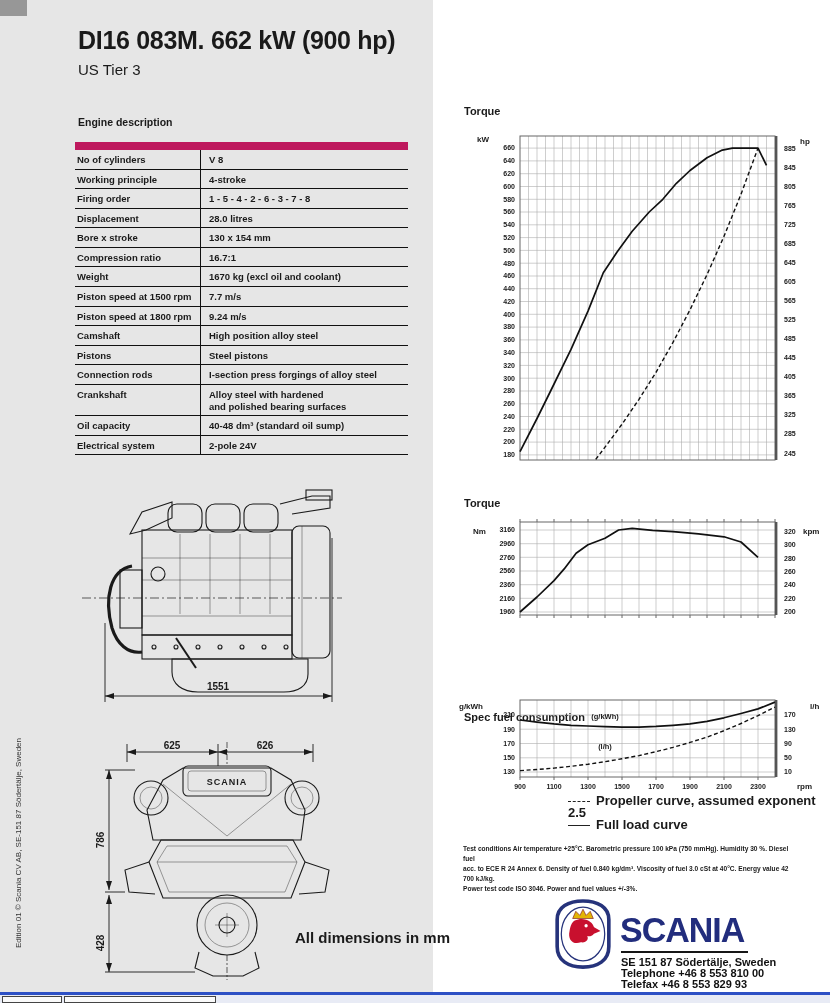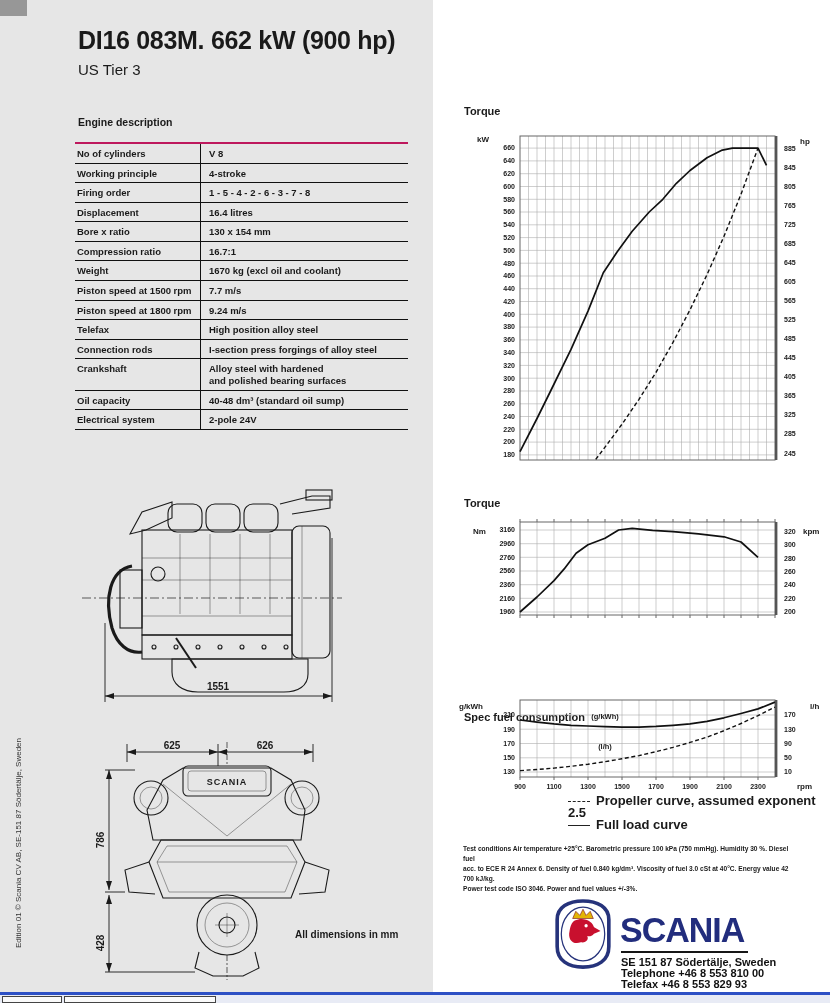--- a/index.html
+++ b/index.html
@@ -4,21 +4,21 @@
 <style>
   html,body{margin:0;padding:0;background:#fff;}
   #page{position:relative;width:830px;height:1003px;background:#ffffff;overflow:hidden;
         font-family:"Liberation Sans",sans-serif;color:#1a1a1a;}
   .abs{position:absolute;}
   #gray-panel{left:0;top:0;width:433px;height:992px;background:#e6e6e6;}
   #corner-mark{left:0;top:0;width:27px;height:16px;background:#979797;}
   #page-title{left:78px;top:26px;font-size:25px;font-weight:700;letter-spacing:-0.3px;}
   #page-subtitle{left:78px;top:61px;font-size:15px;}
   #table-heading{left:78px;top:116px;font-size:10.5px;font-weight:700;}
-  #engine-table{left:75px;top:142px;width:333px;border-top:2px solid #be185d;font-size:9.5px;font-weight:700;}
+  #engine-table{left:75px;top:142px;width:333px;border-top:8px solid #be185d;font-size:9.5px;font-weight:700;}
   .t-row{display:flex;border-bottom:1.6px solid #111;}
   .t-label{width:121px;border-right:1.6px solid #111;padding:4px 2px 3px 2px;line-height:1.22;}
   .t-value{flex:1;padding:4px 2px 3px 8px;white-space:pre-line;line-height:1.22;}
   #edition-note{left:14px;top:948px;transform-origin:0 0;transform:rotate(-90deg);
         white-space:nowrap;font-size:8px;color:#333;}
   .chart-heading{font-size:11px;font-weight:700;}
   #output-heading{left:464px;top:105px;}
   #torque-heading{left:464px;top:497px;}
   #fuel-heading{left:464px;top:667px;margin-top:44px;}
   svg text{font-family:"Liberation Sans",sans-serif;}
@@ -36,21 +36,21 @@
   .thin{stroke-width:0.55;opacity:0.75;}
   .dim{stroke:#1a1a1a;stroke-width:0.9;}
   .dim-t{font-size:10px;font-weight:700;fill:#1a1a1a;text-anchor:middle;stroke:none;}
   .arrow{fill:#1a1a1a;stroke:none;}
   #legend{left:568px;top:795px;font-size:13px;font-weight:700;line-height:12px;}
   .leg-sample{display:inline-block;width:22px;vertical-align:middle;margin-right:6px;}
   #leg-dash{border-top:1.5px dashed #222;}
   #leg-solid{border-top:1.8px solid #222;}
   #test-conditions{left:463px;top:844px;width:335px;font-size:6.6px;font-weight:600;
         line-height:10px;white-space:pre-line;}
-  #dims-note{left:295px;top:929px;font-size:10px;font-weight:700;text-align:right;}
+  #dims-note{left:295px;top:929px;font-size:15px;font-weight:700;text-align:right;}
   #brand-word{left:620px;top:910px;font-size:34px;font-weight:800;color:#222d7d;
         letter-spacing:-1px;transform:scaleY(1.04);transform-origin:0 0;}
   #brand-rule{left:621px;top:951px;width:127px;height:2px;background:#161616;}
   #footer-address{left:621px;top:957px;font-size:11px;font-weight:600;line-height:11px;color:#111;}
   #bottom-bar{left:0;top:992px;width:830px;height:11px;background:#e8ebf5;border-top:3px solid #2d50c5;box-sizing:border-box;}
   .bar-tab{position:absolute;height:5px;background:#fafafa;border:1px solid #444;bottom:0;}
 </style>
 </head>
 <body>
 
@@ -71,45 +71,49 @@
       <div class="t-row">
         <div class="t-label">Working principle</div>
         <div class="t-value">4-stroke</div>
       </div>
       <div class="t-row">
         <div class="t-label">Firing order</div>
         <div class="t-value">1 - 5 - 4 - 2 - 6 - 3 - 7 - 8</div>
       </div>
       <div class="t-row">
         <div class="t-label">Displacement</div>
-        <div class="t-value">16.4 litres</div>
-      </div>
-      <div class="t-row">
-        <div class="t-label">Bore x ratio</div>
+        <div class="t-value">28.0 litres</div>
+      </div>
+      <div class="t-row">
+        <div class="t-label">Bore x stroke</div>
         <div class="t-value">130 x 154 mm</div>
       </div>
       <div class="t-row">
         <div class="t-label">Compression ratio</div>
         <div class="t-value">16.7:1</div>
       </div>
       <div class="t-row">
         <div class="t-label">Weight</div>
         <div class="t-value">1670 kg (excl oil and coolant)</div>
       </div>
       <div class="t-row">
         <div class="t-label">Piston speed at 1500 rpm</div>
         <div class="t-value">7.7 m/s</div>
       </div>
       <div class="t-row">
         <div class="t-label">Piston speed at 1800 rpm</div>
         <div class="t-value">9.24 m/s</div>
       </div>
       <div class="t-row">
-        <div class="t-label">Telefax</div>
+        <div class="t-label">Camshaft</div>
         <div class="t-value">High position alloy steel</div>
+      </div>
+      <div class="t-row">
+        <div class="t-label">Pistons</div>
+        <div class="t-value">Steel pistons</div>
       </div>
       <div class="t-row">
         <div class="t-label">Connection rods</div>
         <div class="t-value">I-section press forgings of alloy steel</div>
       </div>
       <div class="t-row">
         <div class="t-label">Crankshaft</div>
         <div class="t-value">Alloy steel with hardened
 and polished bearing surfaces</div>
       </div>

